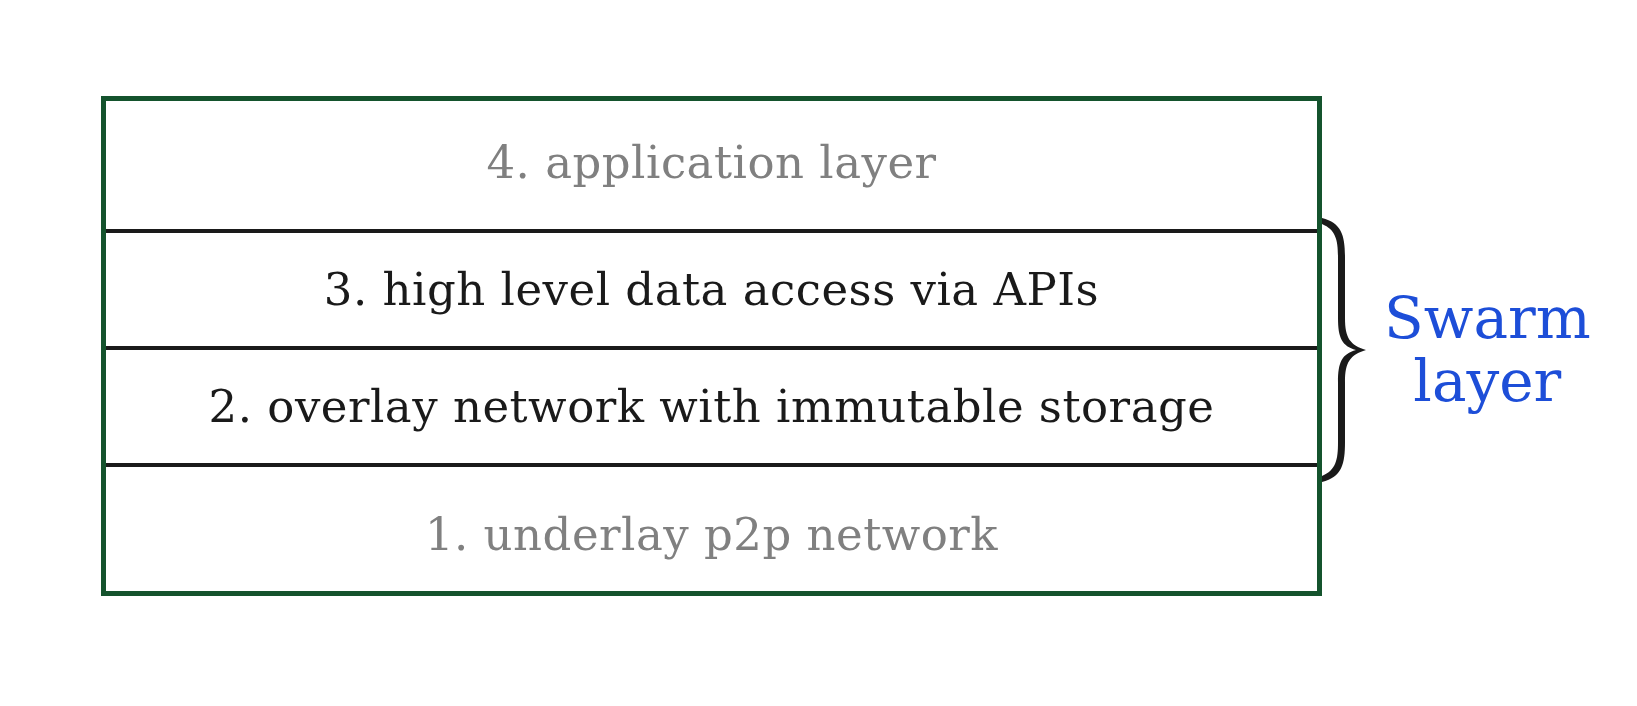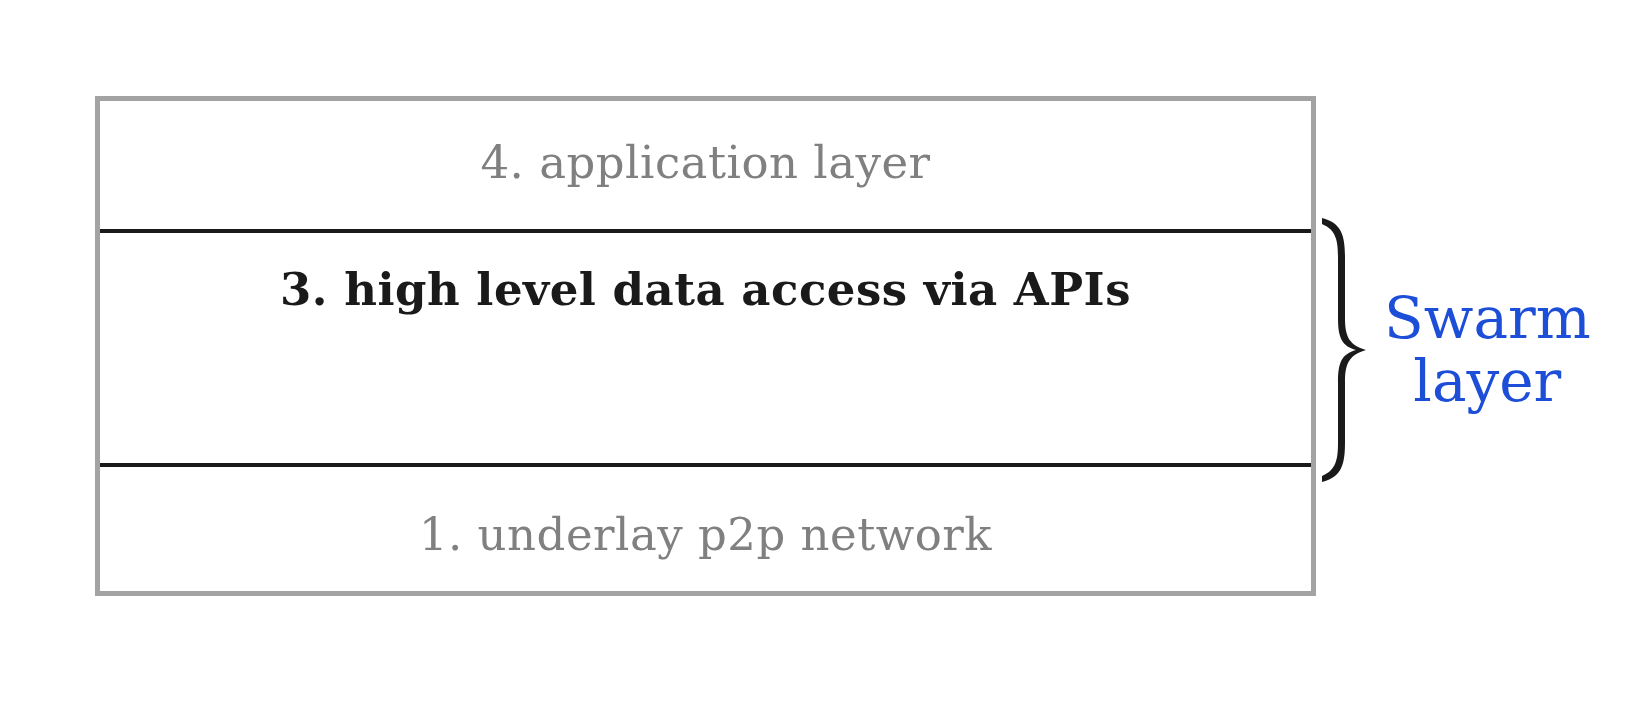--- a/index.html
+++ b/index.html
@@ -11,25 +11,25 @@
     width: 1637px;
     height: 706px;
     position: relative;
     overflow: hidden;
     font-family: "DejaVu Serif", "Liberation Serif", serif;
   }
 
   
   #layer-stack {
     position: absolute;
-    left: 95px;
+    left: 101px;
     top: 96px;
     width: 1221px;   
     height: 500px;   
-    border: 5px solid #a3a3a3;
+    border: 5px solid #14532d;
     box-sizing: border-box;
     background: #ffffff;
   }
 
   .layer-row {
     position: absolute;
     left: 0;
     right: 0;
     display: flex;
     align-items: center;
@@ -46,21 +46,21 @@
     color: #1a1a1a;
   }
 
   .layer-row.muted .layer-label {
     color: #808080;
   }
 
   
   #layer-row-4 { top: -5px;  height: 133px; }            
   #layer-row-3 { top: 128px; height: 117px;
-                 border-top: 4px solid #1a1a1a; font-weight: bold; }         
+                 border-top: 4px solid #1a1a1a; }         
   #layer-row-2 { top: 245px; height: 117px;
                  border-top: 4px solid #1a1a1a; }         
   #layer-row-1 { top: 362px; height: 138px;
                  border-top: 4px solid #1a1a1a; align-items: center; }         
 
   
   #swarm-core-annotation {
     position: absolute;
     left: 1316px;
     top: 214px;
@@ -93,20 +93,23 @@
 <div id="layer-stack">
 
   <div class="layer-row muted" id="layer-row-4">
     <span class="layer-label">4. application layer</span>
   </div>
 
   <div class="layer-row" id="layer-row-3">
     <span class="layer-label">3. high level data access via APIs</span>
   </div>
 
+  <div class="layer-row" id="layer-row-2">
+    <span class="layer-label">2. overlay network with immutable storage</span>
+  </div>
 
   <div class="layer-row muted" id="layer-row-1">
     <span class="layer-label">1. underlay p2p network</span>
   </div>
 
 </div>
 
 <div id="swarm-core-annotation">
 
   <svg id="brace-icon" viewBox="0 0 62 272" preserveAspectRatio="none">

